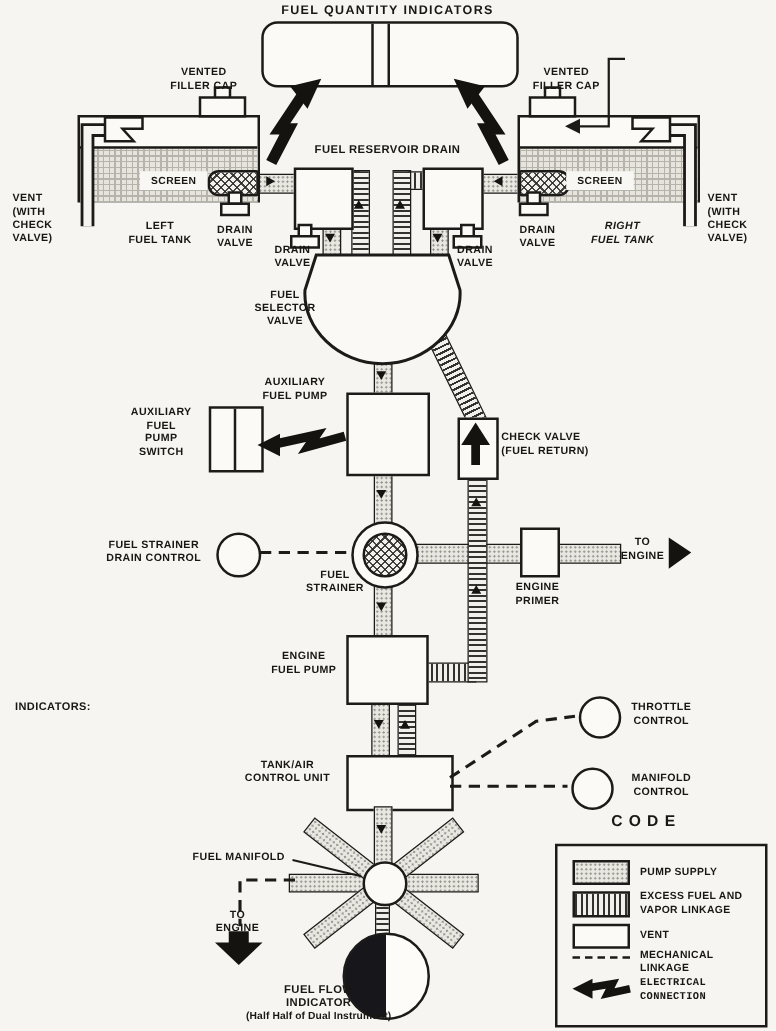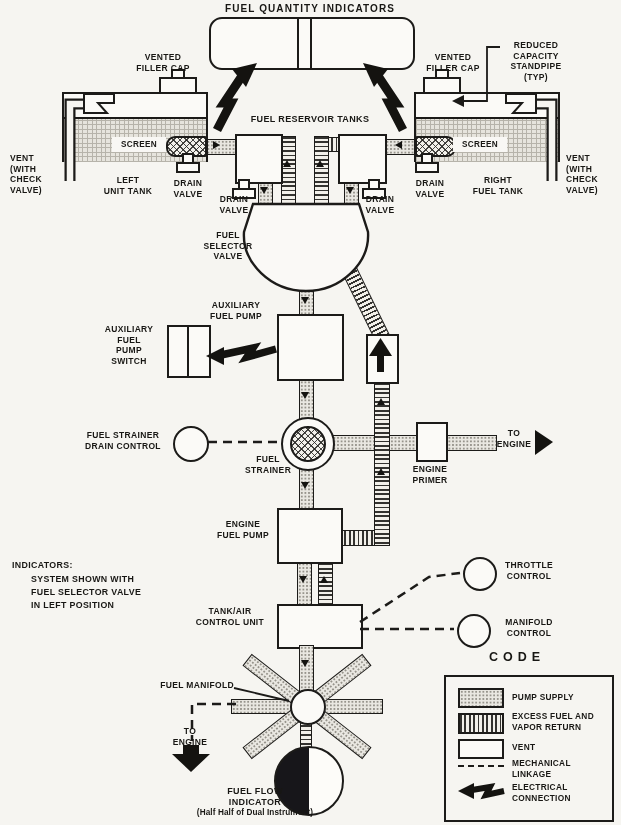--- a/index.html
+++ b/index.html
@@ -34,58 +34,54 @@
 </head>
 <body>
 
 <div id="canvas">
 
   <div class="lb" style="left:150px;top:3px;width:320px;font-size:10px;letter-spacing:1.1px;">FUEL QUANTITY INDICATORS</div>
   <div class="bx" style="left:209px;top:17px;width:202px;height:49px;border-radius:13px;border-width:2.4px;">
     <div style="position:absolute;left:86px;top:0;width:2.2px;height:100%;background:#1c1b19;"></div>
     <div style="position:absolute;left:99px;top:0;width:2.2px;height:100%;background:#1c1b19;"></div>
   </div>
-  <div class="lb" style="left:226px;top:114px;width:168px;font-size:9px;">FUEL  RESERVOIR TANKS</div>
+  <div class="lb" style="left:226px;top:114px;width:168px;font-size:9px;">FUEL  RESERVOIR DRAIN</div>
 
   <div class="lb" style="left:128px;top:52px;width:70px;">VENTED
 FILLER CAP</div>
   <div class="bx" style="left:62px;top:92px;width:142px;height:66px;">
     <div class="grid" style="position:absolute;left:0;top:23px;width:100%;height:43px;border-top:2px solid #1c1b19;"></div>
   </div>
   <div class="pipe xh" style="left:166px;top:136px;width:37px;height:17px;border:2px solid #1c1b19;border-radius:9px 2px 2px 9px;z-index:4;"></div>
   <div class="lb plate" style="left:112px;top:137px;width:54px;height:15px;line-height:15px;font-size:8.2px;">SCREEN</div>
   <div class="pipe ps" style="left:202px;top:139px;width:35px;height:14px;"></div>
   <div class="arr" style="left:213px;top:141px;"></div>
   <div class="lb tl" style="left:10px;top:153px;width:52px;">VENT
 (WITH
 CHECK
 VALVE)</div>
   <div class="lb" style="left:88px;top:175px;width:80px;">LEFT
-UNIT TANK</div>
+FUEL TANK</div>
   <div class="lb" style="left:164px;top:178px;width:48px;">DRAIN
 VALVE</div>
 
   <div class="lb" style="left:418px;top:52px;width:70px;">VENTED
 FILLER CAP</div>
-  <div class="lb" style="left:490px;top:40px;width:92px;">REDUCED
-CAPACITY
-STANDPIPE
-(TYP)</div>
   <div class="bx" style="left:414px;top:92px;width:142px;height:66px;">
     <div class="grid" style="position:absolute;left:0;top:23px;width:100%;height:43px;border-top:2px solid #1c1b19;"></div>
   </div>
   <div class="pipe xh" style="left:415px;top:136px;width:37px;height:17px;border:2px solid #1c1b19;border-radius:2px 9px 9px 2px;z-index:4;"></div>
   <div class="lb plate" style="left:453px;top:137px;width:54px;height:15px;line-height:15px;font-size:8.2px;">SCREEN</div>
   <div class="pipe ps" style="left:381px;top:139px;width:35px;height:14px;"></div>
   <div class="arl" style="left:395px;top:141px;"></div>
   <div class="lb tl" style="left:566px;top:153px;width:52px;">VENT
 (WITH
 CHECK
 VALVE)</div>
-  <div class="lb" style="left:456px;top:175px;width:84px;">RIGHT
+  <div class="lb" style="left:456px;top:175px;width:84px;font-style:italic;">RIGHT
 FUEL TANK</div>
   <div class="lb" style="left:406px;top:178px;width:48px;">DRAIN
 VALVE</div>
 
   <div class="bx" style="left:235px;top:134px;width:44px;height:46px;"></div>
   <div class="bx" style="left:338px;top:134px;width:45px;height:46px;"></div>
 
   <div class="pipe ps" style="left:258px;top:179px;width:13px;height:28px;"></div>
   <div class="ad" style="left:260px;top:187px;"></div>
   <div class="pipe ps" style="left:344px;top:179px;width:13px;height:28px;"></div>
@@ -114,20 +110,22 @@
   <div class="bx" style="left:277px;top:314px;width:63px;height:63px;border-width:2.5px;"></div>
   <div class="bx" style="left:167px;top:325px;width:40px;height:49px;">
     <div style="position:absolute;left:18px;top:0;width:2.2px;height:100%;background:#1c1b19;"></div>
   </div>
   <div class="lb" style="left:94px;top:324px;width:70px;">AUXILIARY
 FUEL
 PUMP
 SWITCH</div>
 
   <div class="bx" style="left:366px;top:334px;width:29px;height:46px;border-width:2.5px;"></div>
+  <div class="lb tl" style="left:401px;top:344px;width:100px;">CHECK VALVE
+(FUEL RETURN)</div>
   <div class="pipe prv" style="left:374px;top:378px;width:14px;height:166px;z-index:2;"></div>
   <div class="au" style="left:377px;top:398px;"></div>
   <div class="au" style="left:377px;top:468px;"></div>
   <div class="pipe prh" style="left:339px;top:530px;width:40px;height:14px;"></div>
 
   <div class="pipe ps" style="left:299px;top:376px;width:13px;height:43px;"></div>
   <div class="ad" style="left:301px;top:392px;"></div>
   <div class="pipe ps" style="left:328px;top:435px;width:92px;height:14px;"></div>
   <div class="pipe ps" style="left:443px;top:435px;width:52px;height:14px;"></div>
   <div class="ci" style="left:173px;top:426px;width:32px;height:32px;"></div>
@@ -150,63 +148,60 @@
 FUEL PUMP</div>
   <div class="pipe ps" style="left:297px;top:558px;width:13px;height:48px;"></div>
   <div class="ad" style="left:299px;top:576px;"></div>
   <div class="pipe prv" style="left:318px;top:558px;width:13px;height:48px;"></div>
   <div class="au" style="left:320px;top:576px;"></div>
   <div class="bx" style="left:277px;top:604px;width:82px;height:41px;border-width:2.5px;"></div>
   <div class="lb" style="left:186px;top:606px;width:88px;">TANK/AIR
 CONTROL UNIT</div>
 
   <div class="lb tl" style="left:12px;top:560px;width:96px;font-size:8.8px;">INDICATORS:</div>
-  <div class="lb tl" style="left:31px;top:573px;width:140px;font-size:8.8px;line-height:1.45;">SYSTEM SHOWN WITH
-FUEL SELECTOR VALVE
-IN LEFT POSITION</div>
 
   <div class="ci" style="left:463px;top:557px;width:30px;height:30px;"></div>
   <div class="lb" style="left:498px;top:560px;width:62px;">THROTTLE
 CONTROL</div>
   <div class="ci" style="left:457px;top:614px;width:30px;height:30px;"></div>
   <div class="lb" style="left:498px;top:617px;width:62px;">MANIFOLD
 CONTROL</div>
 
   <div class="pipe ps" style="left:299px;top:645px;width:13px;height:46px;z-index:3;"></div>
   <div class="ad" style="left:301px;top:660px;"></div>
   <div class="pipe ps" style="left:231px;top:699px;width:150px;height:13px;"></div>
   <div class="pipe ps" style="left:231px;top:699px;width:150px;height:13px;transform:rotate(-38deg);"></div>
   <div class="pipe ps" style="left:231px;top:699px;width:150px;height:13px;transform:rotate(38deg);"></div>
   <div class="ci" style="left:290px;top:689px;width:32px;height:32px;border-width:2.6px;"></div>
   <div class="pipe prv" style="left:300px;top:720px;width:10px;height:30px;z-index:3;"></div>
-  <div class="lb" style="left:148px;top:680px;width:86px;text-align:right;">FUEL MANIFOLD</div>
+  <div class="lb" style="left:148px;top:680px;width:86px;">FUEL MANIFOLD</div>
   <div class="lb" style="left:168px;top:726px;width:44px;">TO
 ENGINE</div>
   <div class="ci" style="left:274px;top:746px;width:66px;height:66px;border-width:2.6px;background:linear-gradient(90deg,#17161a 0 50%,#fdfcf9 50%);"></div>
   <div class="lb" style="left:210px;top:786px;width:90px;font-size:9px;">FUEL FLOW
 INDICATOR</div>
   <div class="lb" style="left:172px;top:808px;width:166px;font-size:8.2px;letter-spacing:.1px;">(Half Half of Dual Instrument)</div>
 
   <div class="lb" style="left:460px;top:650px;width:114px;font-size:12.5px;letter-spacing:5px;">CODE</div>
   <div id="legend-box">
     <div class="sw ps" style="left:12px;top:11px;width:42px;height:16px;"></div>
     <div class="leg-lb" style="left:66px;top:15px;">PUMP SUPPLY</div>
     <div class="sw prh" style="left:12px;top:36px;width:42px;height:17px;"></div>
     <div class="leg-lb" style="left:66px;top:34px;">EXCESS FUEL AND
-VAPOR RETURN</div>
+VAPOR LINKAGE</div>
     <div class="sw" style="left:12px;top:62px;width:42px;height:16px;background:#fbfaf7;"></div>
     <div class="leg-lb" style="left:66px;top:65px;">VENT</div>
     <div style="position:absolute;left:12px;top:88px;width:46px;height:0;border-top:2.6px dashed #1c1b19;"></div>
     <div class="leg-lb" style="left:66px;top:81px;">MECHANICAL
 LINKAGE</div>
     <svg width="60" height="22" style="position:absolute;left:4px;top:103px;">
       <path d="M54,11 L36,15 L40,7 L22,10" fill="none" stroke="#141310" stroke-width="6"></path>
       <polygon points="8,11 24,3 24,19" fill="#141310"></polygon>
     </svg>
-    <div class="leg-lb" style="left:66px;top:105px;">ELECTRICAL
+    <div class="leg-lb" style="left:66px;top:105px;font-family:Liberation Mono, monospace;">ELECTRICAL
 CONNECTION</div>
   </div>
 
   <svg class="ly" width="621" height="825" viewBox="0 0 621 825">
 
     <path d="M100,104 L70,104 L70,181" fill="none" stroke="#1c1b19" stroke-width="11"></path>
     <path d="M100,104 L70,104 L70,181" fill="none" stroke="#f6f5f1" stroke-width="6.5"></path>
     <path d="M520,104 L552,104 L552,181" fill="none" stroke="#1c1b19" stroke-width="11"></path>
     <path d="M520,104 L552,104 L552,181" fill="none" stroke="#f6f5f1" stroke-width="6.5"></path>
     <polygon points="84,94 114,94 114,103 98,103 107,113 84,113" fill="#fbfaf7" stroke="#1c1b19" stroke-width="2"></polygon>

